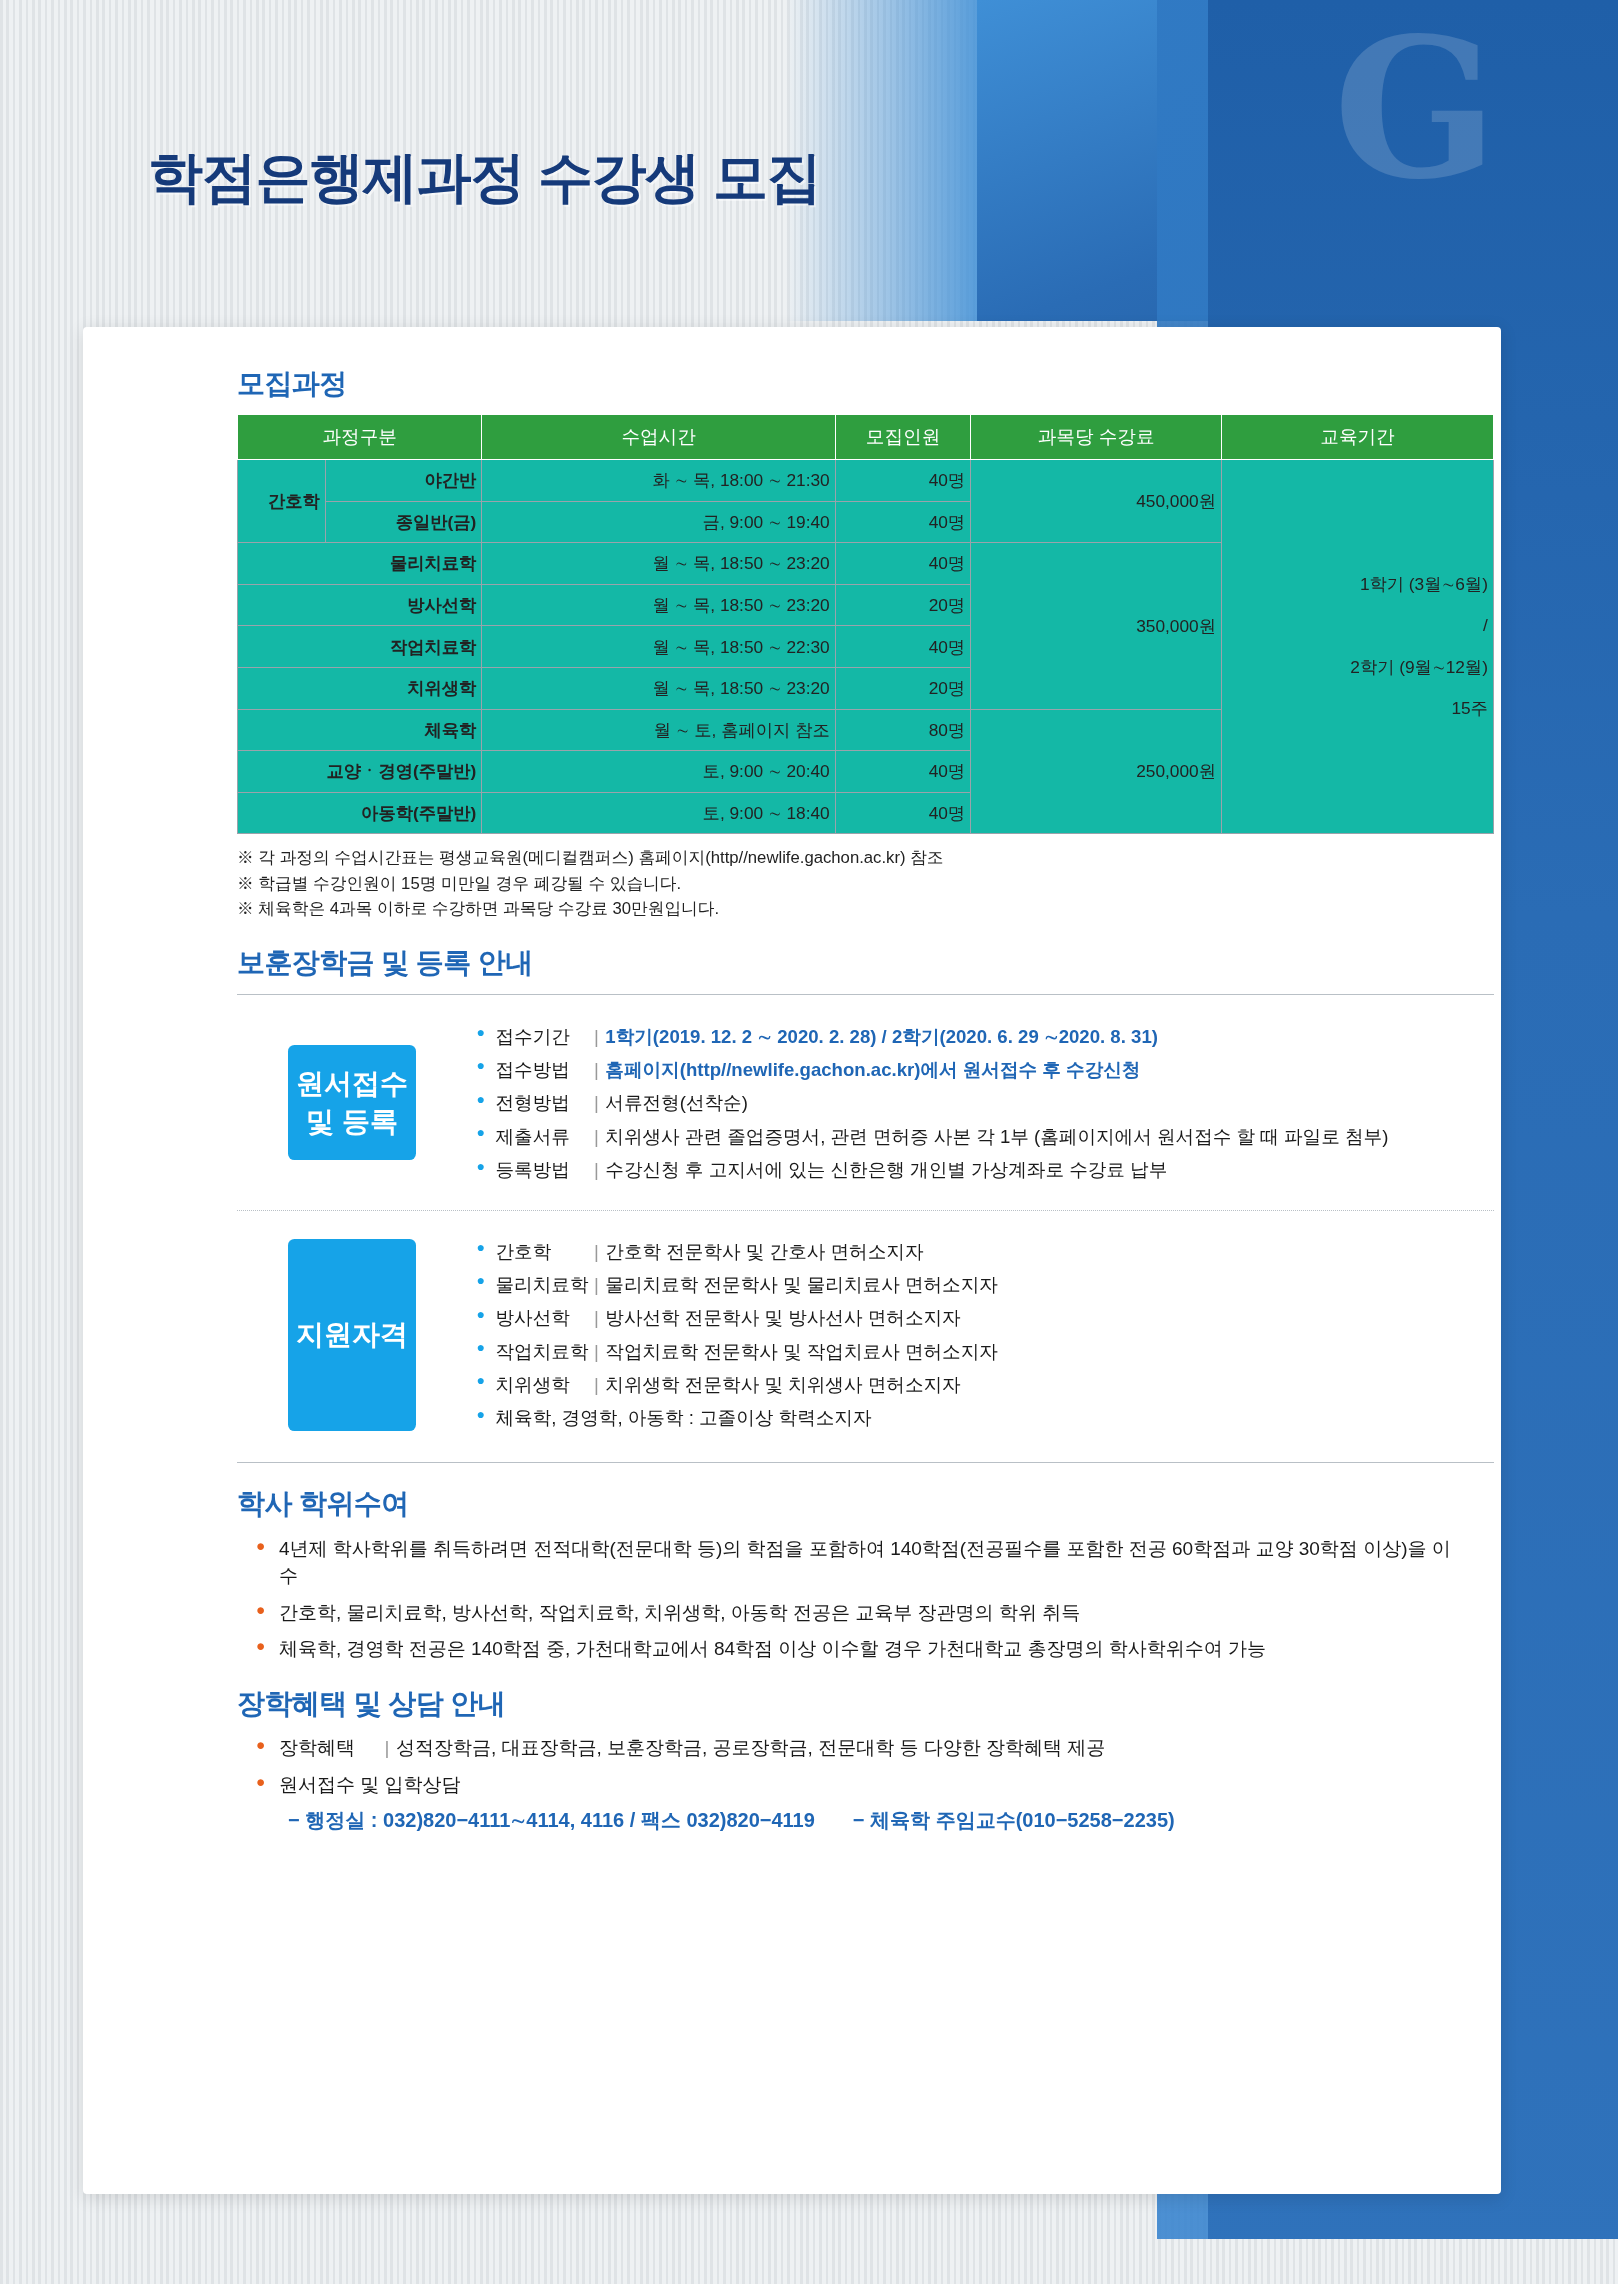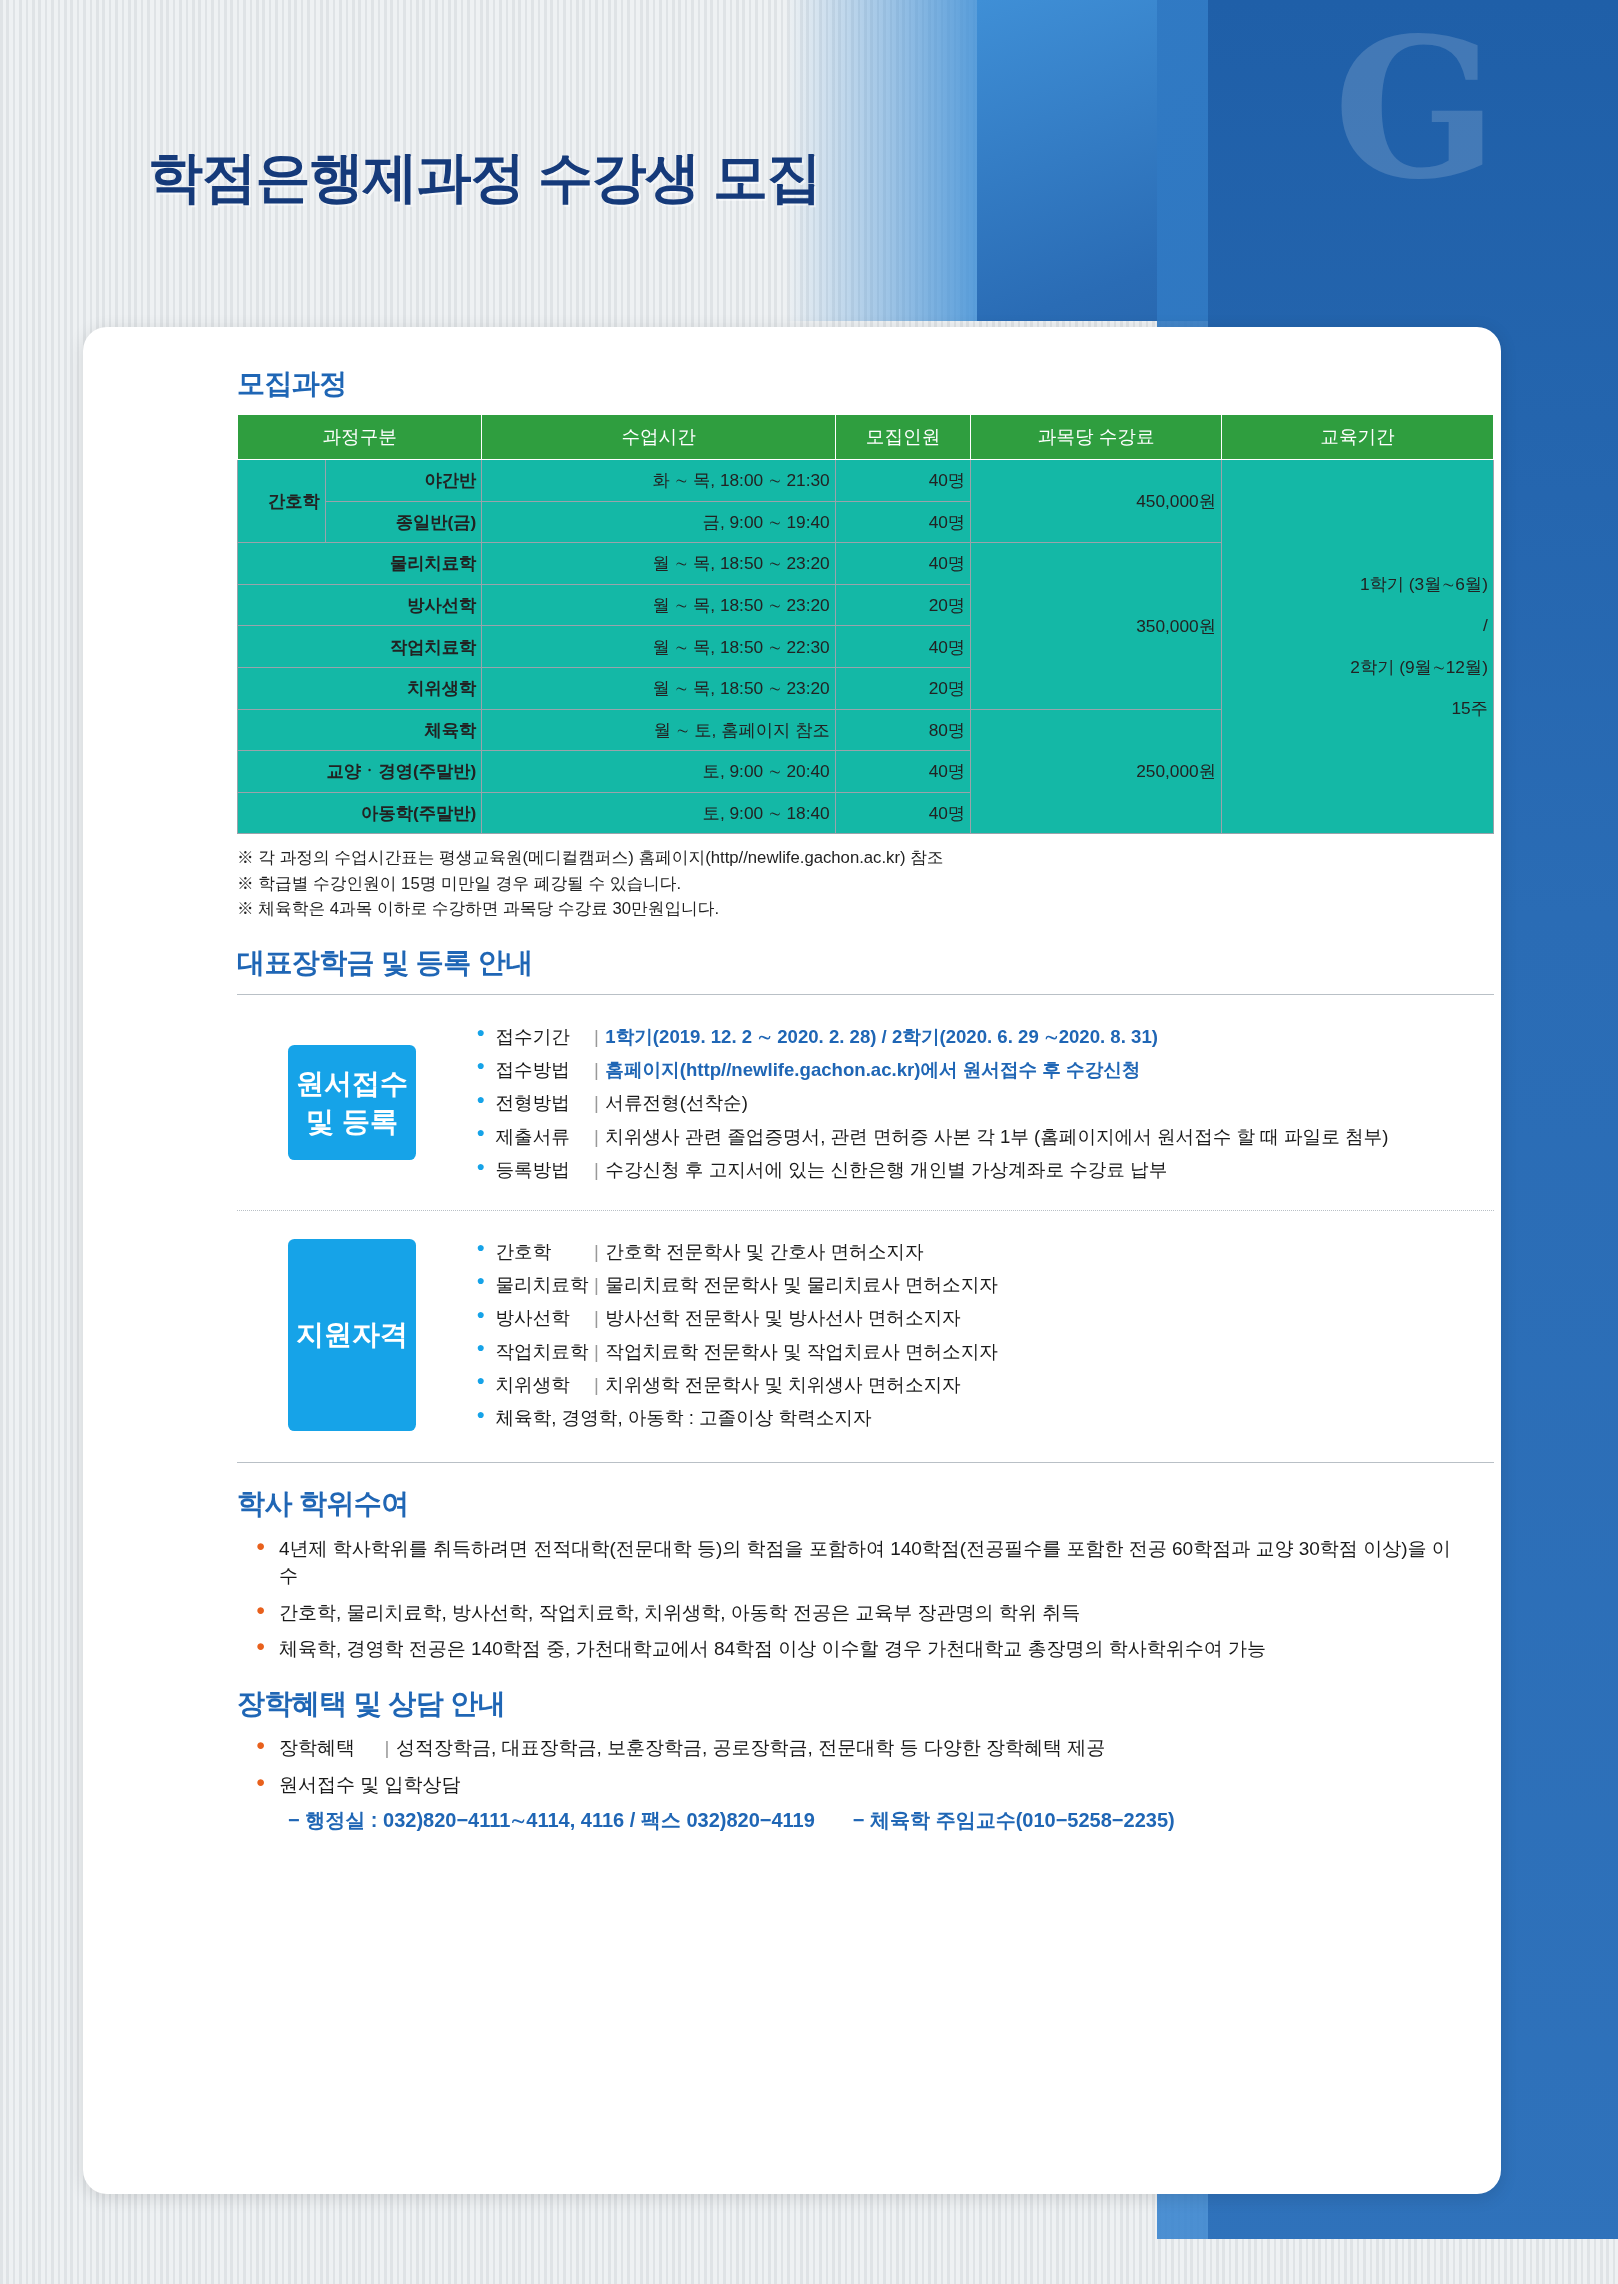--- a/index.html
+++ b/index.html
@@ -76,21 +76,21 @@
     text-shadow: 1.9px 1.9px 0 rgba(255,255,255,.55);
   }
 
   
   .card {
     position: absolute;
     left: 83px; top: 327px;
     width: 1418px;
     height: 1867px;
     background: #ffffff;
-    border-radius: 24px;
+    border-radius: 4px;
     box-shadow: 0 3.8px 16.7px rgba(0,0,0,.12);
     padding: 26px 45px 26px 45px;
   }
 
   h2.section {
     color: #1f66b5;
     font-size: 28px;
     font-weight: 800;
     margin: 11.5px 0 11.5px 109px;
     letter-spacing: -0.6px;
@@ -309,21 +309,21 @@
         </tr>
       </tbody>
     </table>
 
     <div class="notes">
       <div>※ 각 과정의 수업시간표는 평생교육원(메디컬캠퍼스) 홈페이지(http//newlife.gachon.ac.kr) 참조</div>
       <div>※ 학급별 수강인원이 15명 미만일 경우 폐강될 수 있습니다.</div>
       <div>※ 체육학은 4과목 이하로 수강하면 과목당 수강료 30만원입니다.</div>
     </div>
 
-    <h2 class="section tight">대표장학금 및 등록 안내</h2>
+    <h2 class="section tight">보훈장학금 및 등록 안내</h2>
     <div class="hr-line"></div>
 
     <div class="block-row">
       <div class="blue-label">
         <span>
           <span>원서접수</span><br>
           <span>및 등록</span>
         </span>
       </div>
       <ul class="bullets">

